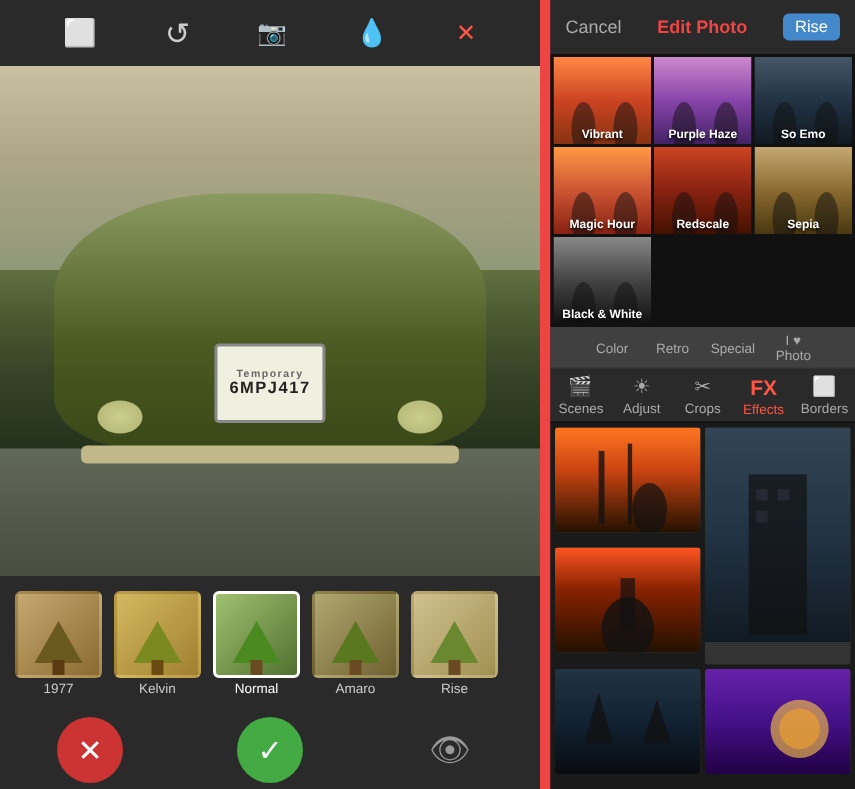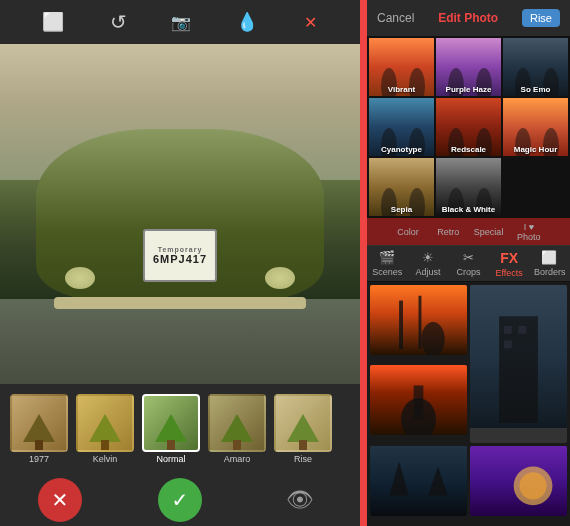--- a/index.html
+++ b/index.html
@@ -264,21 +264,21 @@
     .bg-purplehaze { background: linear-gradient(180deg, #cc88cc 0%, #8844aa 50%, #442266 100%); }
     .bg-soemo { background: linear-gradient(180deg, #445566 0%, #223344 50%, #111a22 100%); }
     .bg-cyanotype { background: linear-gradient(180deg, #4488aa 0%, #224466 50%, #112233 100%); }
     .bg-magichour { background: linear-gradient(180deg, #ff9944 0%, #cc5533 50%, #882211 100%); }
     .bg-redscale { background: linear-gradient(180deg, #cc4422 0%, #882211 50%, #441100 100%); }
     .bg-bw { background: linear-gradient(180deg, #888 0%, #444 50%, #111 100%); }
     .bg-sepia { background: linear-gradient(180deg, #c4a870 0%, #8a6a30 50%, #4a3810 100%); }
 
     .filter-tabs {
       height: 28px;
-      background: #7f1d1d;
+      background: #404040;
       display: flex;
       align-items: center;
       border-bottom: 1px solid #333;
       padding: 0 21px;
     }
 
     .filter-tab {
       flex: 1;
       text-align: center;
       font-size: 9px;
@@ -479,48 +479,39 @@
     <div class="effect-cell">
       <div class="effect-bg bg-soemo">
         <svg width="68" height="58" style="position:absolute;top:0;left:0;opacity:0.5;" viewBox="0 0 68 58">
           <ellipse cx="20" cy="48" rx="8" ry="18" fill="#111"></ellipse>
           <ellipse cx="48" cy="48" rx="8" ry="18" fill="#111"></ellipse>
         </svg>
       </div>
       <span class="effect-name">So Emo</span>
     </div>
 
+
     <div class="effect-cell">
-      <div class="effect-bg bg-cyanotype">
+      <div class="effect-bg bg-magichour">
         <svg width="68" height="58" style="position:absolute;top:0;left:0;opacity:0.5;" viewBox="0 0 68 58">
           <ellipse cx="20" cy="48" rx="8" ry="18" fill="#111"></ellipse>
           <ellipse cx="48" cy="48" rx="8" ry="18" fill="#111"></ellipse>
         </svg>
       </div>
-      <span class="effect-name">Cyanotype</span>
+      <span class="effect-name">Magic Hour</span>
     </div>
 
     <div class="effect-cell">
       <div class="effect-bg bg-redscale">
         <svg width="68" height="58" style="position:absolute;top:0;left:0;opacity:0.5;" viewBox="0 0 68 58">
           <ellipse cx="20" cy="48" rx="8" ry="18" fill="#111"></ellipse>
           <ellipse cx="48" cy="48" rx="8" ry="18" fill="#111"></ellipse>
         </svg>
       </div>
       <span class="effect-name">Redscale</span>
-    </div>
-
-    <div class="effect-cell">
-      <div class="effect-bg bg-magichour">
-        <svg width="68" height="58" style="position:absolute;top:0;left:0;opacity:0.5;" viewBox="0 0 68 58">
-          <ellipse cx="20" cy="48" rx="8" ry="18" fill="#111"></ellipse>
-          <ellipse cx="48" cy="48" rx="8" ry="18" fill="#111"></ellipse>
-        </svg>
-      </div>
-      <span class="effect-name">Magic Hour</span>
     </div>
 
     <div class="effect-cell">
       <div class="effect-bg bg-sepia">
         <svg width="68" height="58" style="position:absolute;top:0;left:0;opacity:0.5;" viewBox="0 0 68 58">
           <ellipse cx="20" cy="48" rx="8" ry="18" fill="#111"></ellipse>
           <ellipse cx="48" cy="48" rx="8" ry="18" fill="#111"></ellipse>
         </svg>
       </div>
       <span class="effect-name">Sepia</span>

